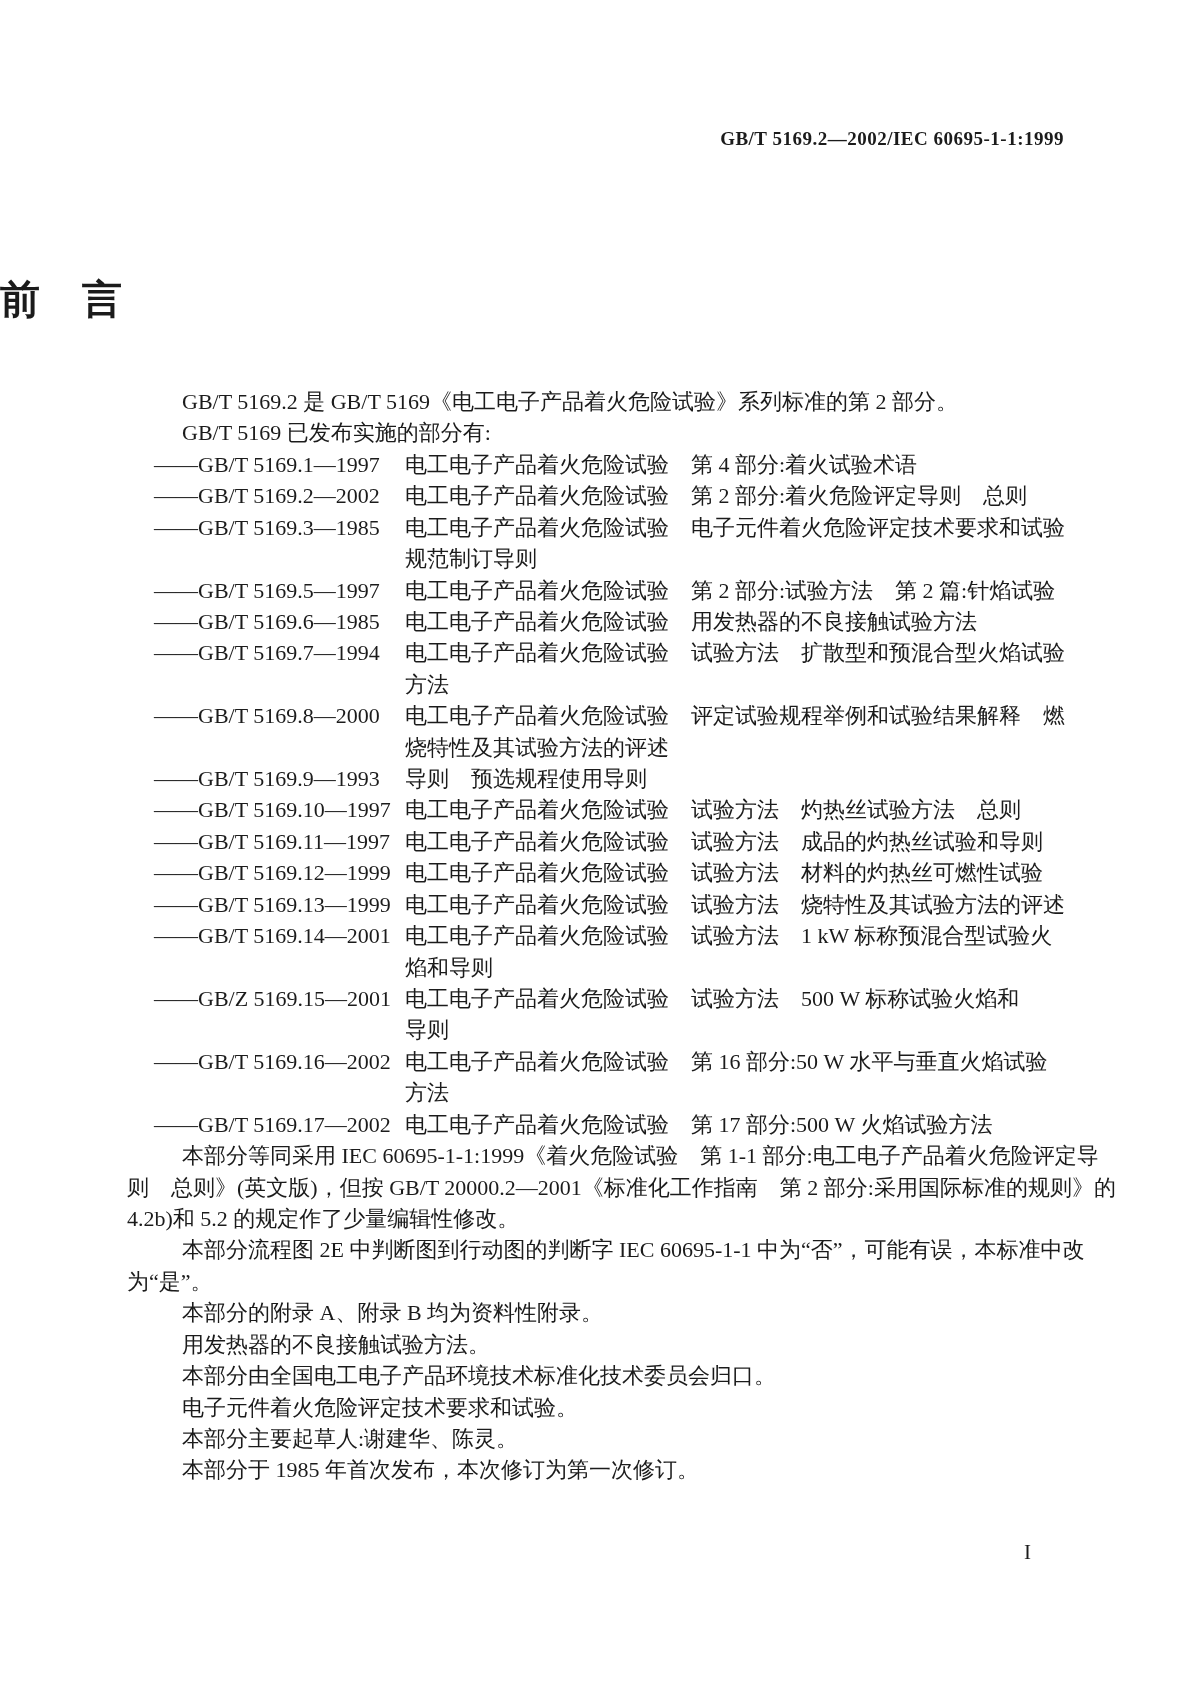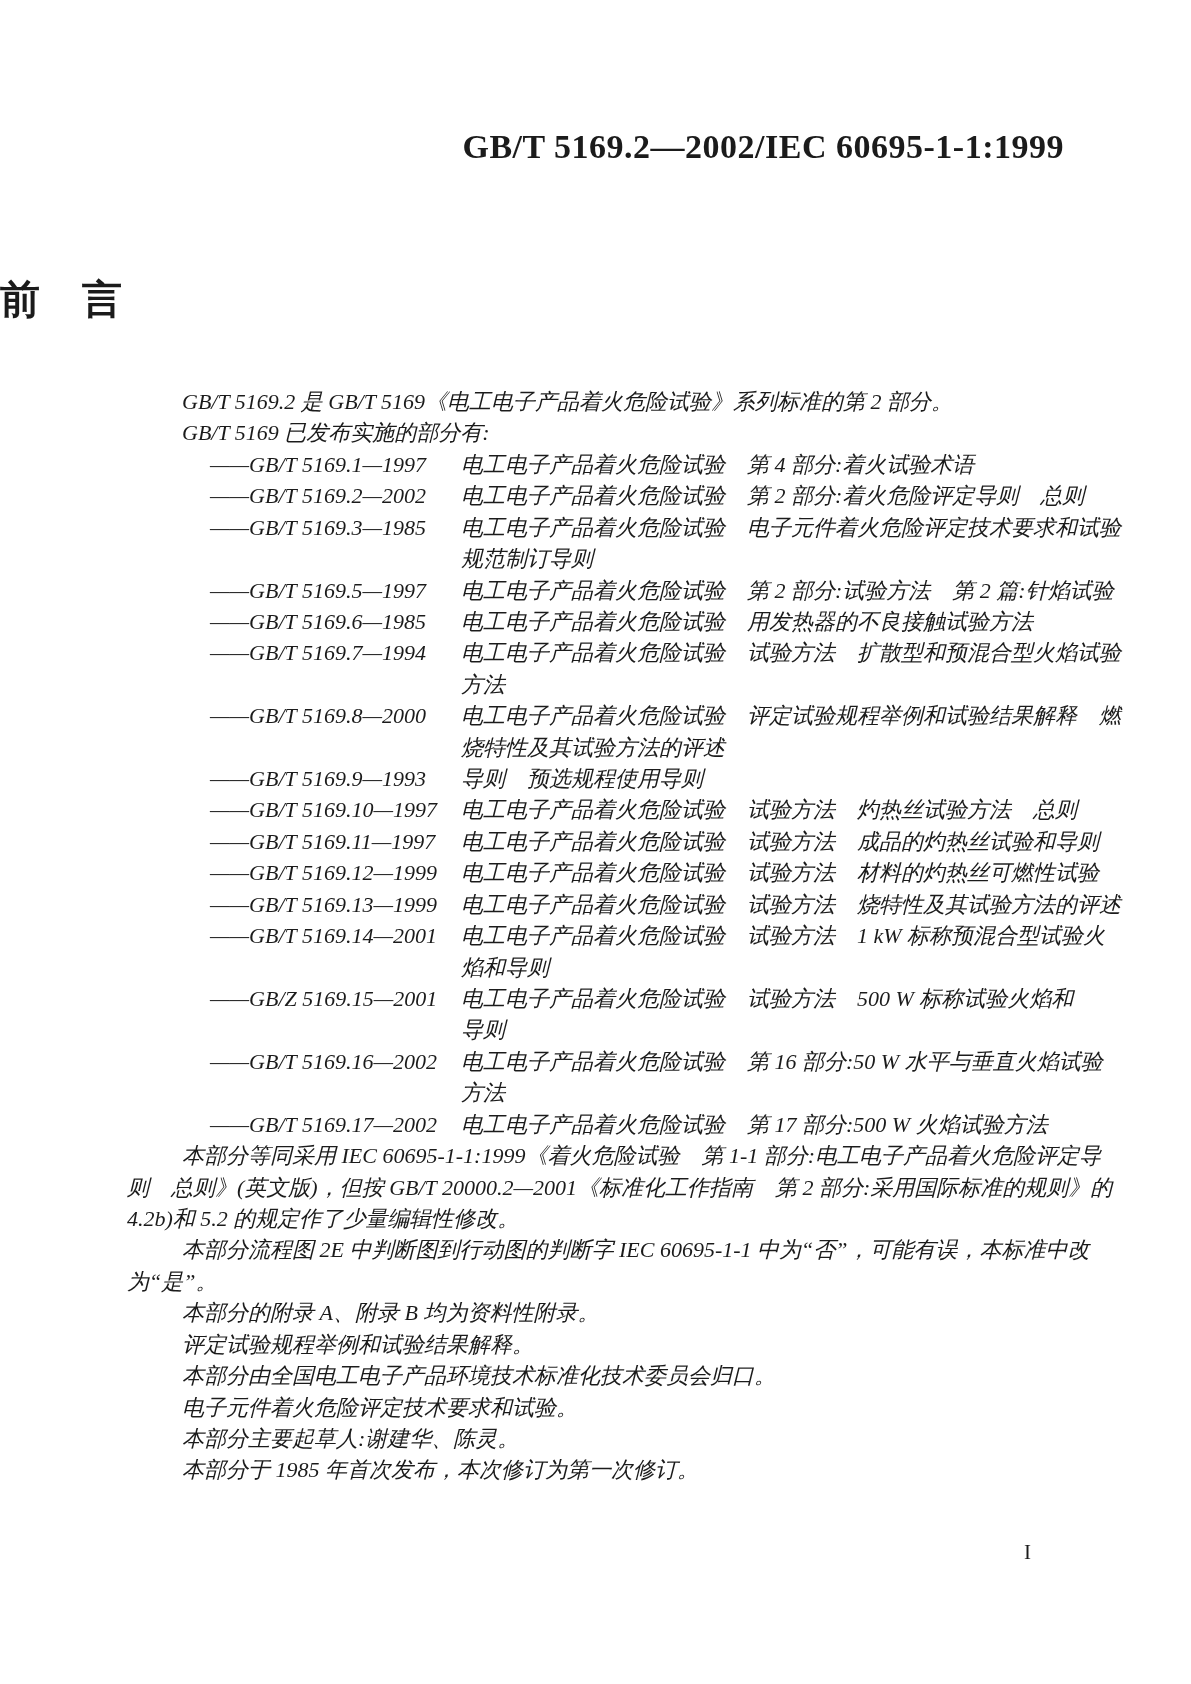--- a/index.html
+++ b/index.html
@@ -9,21 +9,21 @@
     color: #1b1b1b;
     font-family: "Liberation Serif", "DejaVu Serif", serif;
     position: relative;
     overflow: hidden;
   }
   .page { position: absolute; inset: 0; }
 
   .header-code {
     position: absolute;
     top: 128px; right: 127px;
-    font-size: 34px;
+    font-size: 19px;
     font-weight: bold;
     letter-spacing: 0.5px;
     white-space: nowrap;
     text-align: center;
   }
 
   .doc-title {
     position: absolute;
     top: 272px; left: 0;
     width: 100%;
@@ -33,30 +33,29 @@
     font-weight: bold;
     letter-spacing: 1px;
     white-space: nowrap;
   }
 
   .body-text {
     position: absolute;
     top: 386px; left: 127px;
     width: 940px;
     font-size: 22px;
-    font-style: italic;
   }
   .line {
     height: 31.43px;
     line-height: 31.43px;
     white-space: nowrap;
   }
   .indent { padding-left: 55px; }
 
-  .std-item { display: flex; margin-left: 83px; }
+  .std-item { display: flex; margin-left: 27px; }
   .std-code {
     flex: 0 0 251px;
     white-space: nowrap;
   }
   .std-lines { flex: 1 1 auto; min-width: 0; }
 
   .page-number {
     position: absolute;
     top: 1538px; left: 1024px;
     font-size: 21px;
@@ -196,21 +195,21 @@
     </div>
 
     <div class="line indent">本部分等同采用 IEC 60695-1-1:1999《着火危险试验　第 1-1 部分:电工电子产品着火危险评定导</div>
     <div class="line">则　总则》(英文版)，但按 GB/T 20000.2—2001《标准化工作指南　第 2 部分:采用国际标准的规则》的</div>
     <div class="line">4.2b)和 5.2 的规定作了少量编辑性修改。</div>
 
     <div class="line indent">本部分流程图 2E 中判断图到行动图的判断字 IEC 60695-1-1 中为“否”，可能有误，本标准中改</div>
     <div class="line">为“是”。</div>
 
     <div class="line indent">本部分的附录 A、附录 B 均为资料性附录。</div>
-    <div class="line indent">评定试验规程举例和试验结果解释。</div>
+    <div class="line indent">用发热器的不良接触试验方法。</div>
     <div class="line indent">本部分由全国电工电子产品环境技术标准化技术委员会归口。</div>
     <div class="line indent">电子元件着火危险评定技术要求和试验。</div>
     <div class="line indent">本部分主要起草人:谢建华、陈灵。</div>
     <div class="line indent">本部分于 1985 年首次发布，本次修订为第一次修订。</div>
 
   </div>
 
   <div class="page-number">I</div>
 
 </div>

